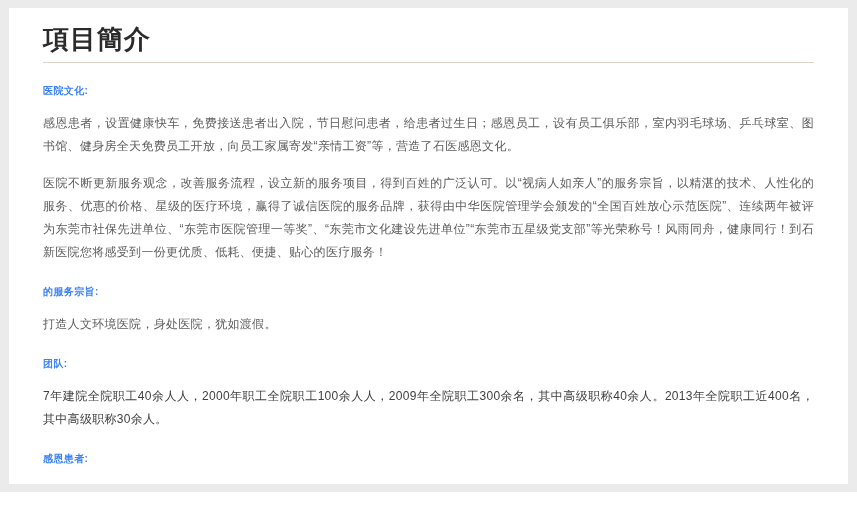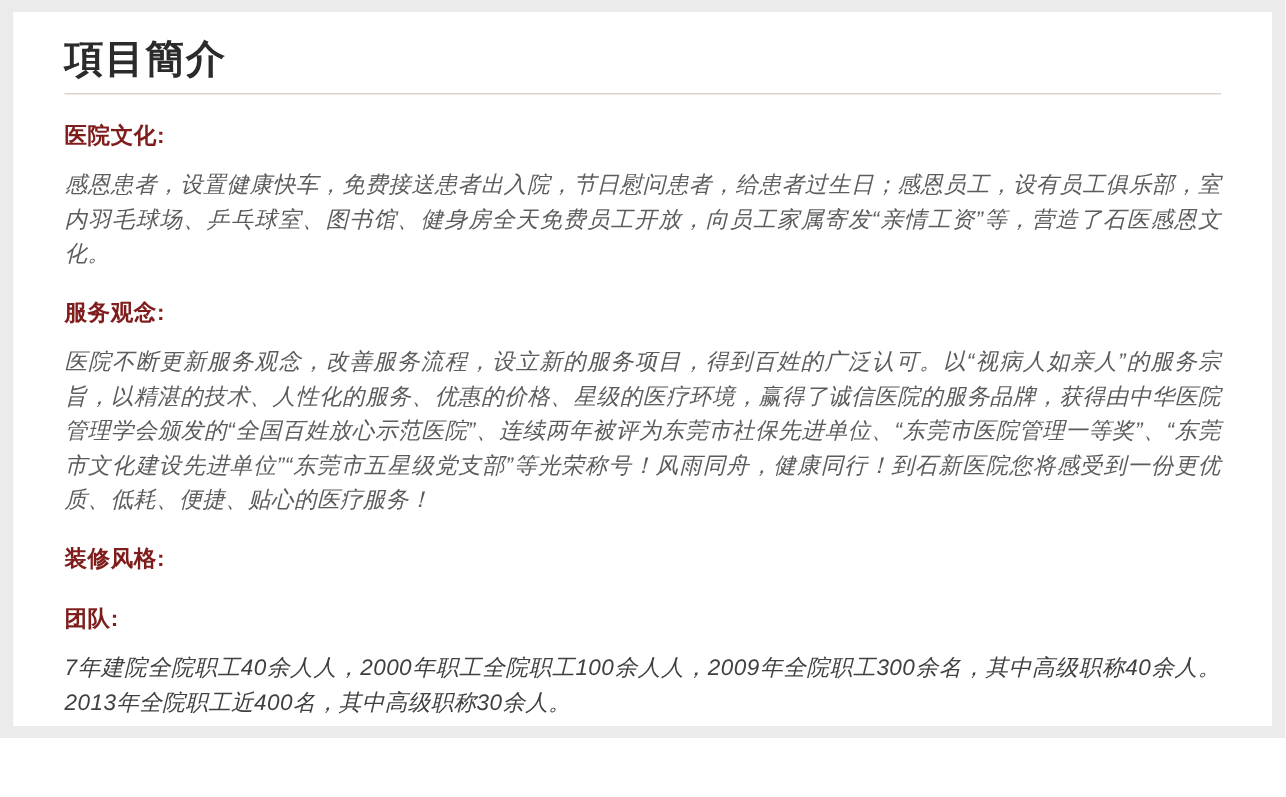--- a/index.html
+++ b/index.html
@@ -49,35 +49,34 @@
     margin: 0 0 14px 0;
     width: 100%;
   }
   .section {
     margin-bottom: 6px;
   }
   .section + .section {
     margin-top: 14px;
   }
   .section-heading {
-    font-size: 15px;
+    font-size: 10px;
     font-weight: bold;
-    color: #7f1d1d;
+    color: #3b82f6;
     line-height: 24px;
     margin: 16px 0 9px 0;
     letter-spacing: 0.4px;
   }
   .section-body p {
     margin: 0 0 4px 0;
-    font-size: 15px;
+    font-size: 12px;
     line-height: 23px;
     color: #5c5c5c;
     text-align: justify;
     letter-spacing: 0.3px;
-    font-style: italic;
   }
   .sec-culture .section-body p,
   .sec-concept .section-body p {
     text-align: justify;
   }
   .sec-team .section-body p {
     color: #404040;
   }
   .sec-style { margin-top: 20px; }
   .sec-team { margin-top: 22px; }
@@ -93,29 +92,29 @@
     <div class="title-rule"></div>
 
     <div class="section sec-culture">
       <div class="section-heading">医院文化:</div>
       <div class="section-body">
         <p>感恩患者，设置健康快车，免费接送患者出入院，节日慰问患者，给患者过生日；感恩员工，设有员工俱乐部，室内羽毛球场、乒乓球室、图书馆、健身房全天免费员工开放，向员工家属寄发“亲情工资”等，营造了石医感恩文化。</p>
       </div>
     </div>
 
     <div class="section sec-concept">
-      <div class="section-heading">服务观念:</div>
       <div class="section-body">
         <p>医院不断更新服务观念，改善服务流程，设立新的服务项目，得到百姓的广泛认可。以“视病人如亲人”的服务宗旨，以精湛的技术、人性化的服务、优惠的价格、星级的医疗环境，赢得了诚信医院的服务品牌，获得由中华医院管理学会颁发的“全国百姓放心示范医院”、连续两年被评为东莞市社保先进单位、“东莞市医院管理一等奖”、“东莞市文化建设先进单位”“东莞市五星级党支部”等光荣称号！风雨同舟，健康同行！到石新医院您将感受到一份更优质、低耗、便捷、贴心的医疗服务！</p>
       </div>
     </div>
 
     <div class="section sec-style">
-      <div class="section-heading">装修风格:</div>
+      <div class="section-heading">的服务宗旨:</div>
       <div class="section-body">
+        <p>打造人文环境医院，身处医院，犹如渡假。</p>
       </div>
     </div>
 
     <div class="section sec-team">
       <div class="section-heading">团队:</div>
       <div class="section-body">
         <p>7年建院全院职工40余人人，2000年职工全院职工100余人人，2009年全院职工300余名，其中高级职称40余人。2013年全院职工近400名，其中高级职称30余人。</p>
       </div>
     </div>
 

